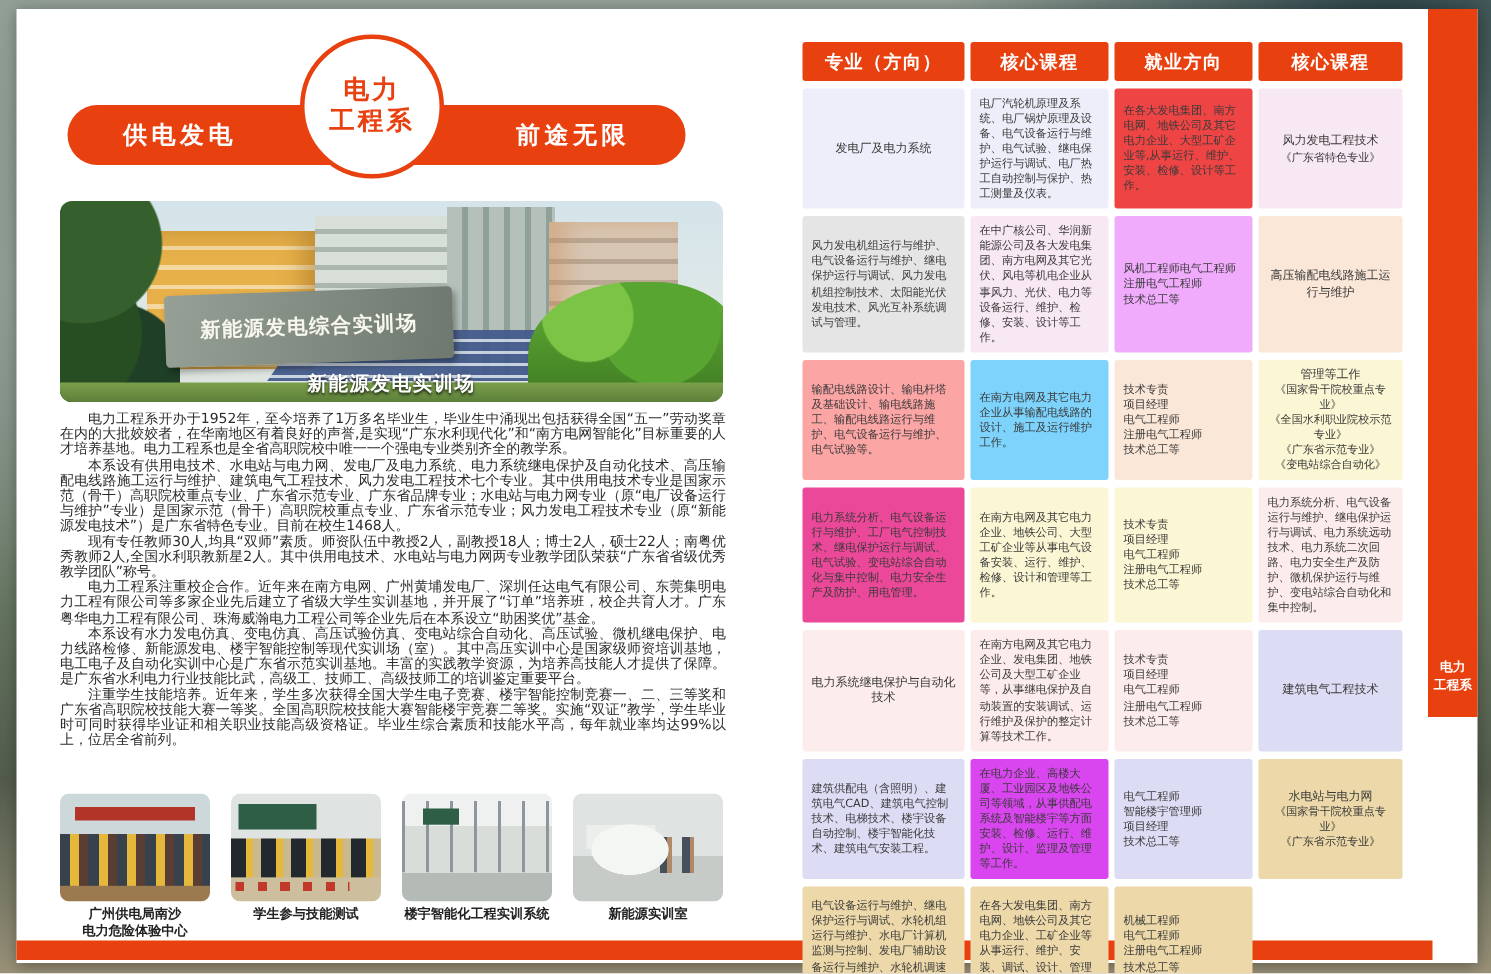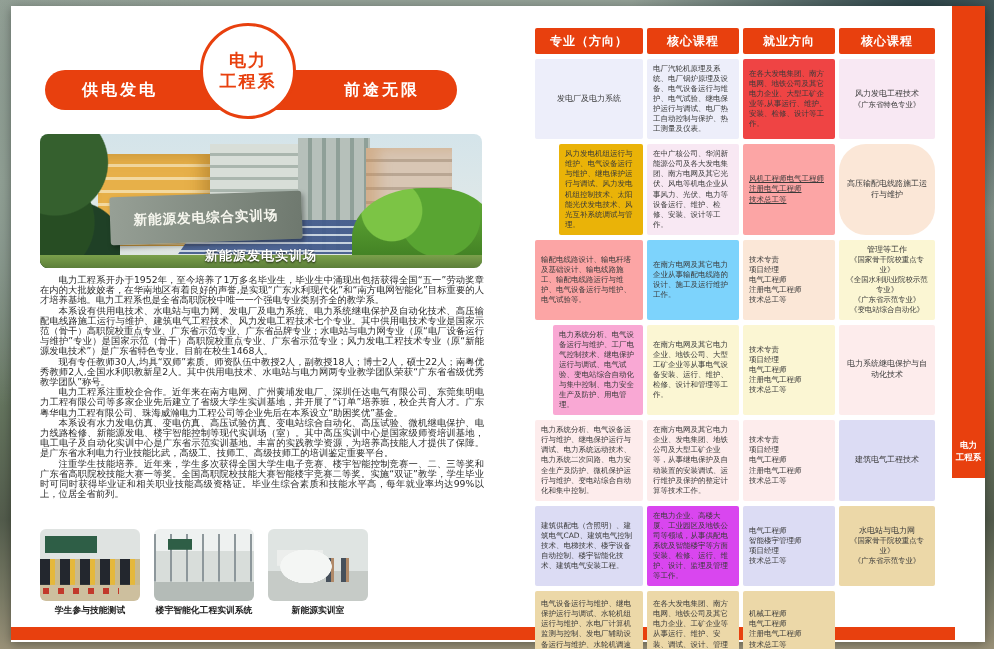--- a/index.html
+++ b/index.html
@@ -127,20 +127,27 @@
         <p class="para">电力工程系开办于1952年，至今培养了1万多名毕业生，毕业生中涌现出包括获得全国“五一”劳动奖章在内的大批姣姣者，在华南地区有着良好的声誉,是实现“广东水利现代化”和“南方电网智能化”目标重要的人才培养基地。电力工程系也是全省高职院校中唯一一个强电专业类别齐全的教学系。</p>
         <p class="para">本系设有供用电技术、水电站与电力网、发电厂及电力系统、电力系统继电保护及自动化技术、高压输配电线路施工运行与维护、建筑电气工程技术、风力发电工程技术七个专业。其中供用电技术专业是国家示范（骨干）高职院校重点专业、广东省示范专业、广东省品牌专业；水电站与电力网专业（原“电厂设备运行与维护”专业）是国家示范（骨干）高职院校重点专业、广东省示范专业；风力发电工程技术专业（原“新能源发电技术”）是广东省特色专业。目前在校生1468人。</p>
         <p class="para">现有专任教师30人,均具“双师”素质。师资队伍中教授2人，副教授18人；博士2人，硕士22人；南粤优秀教师2人,全国水利职教新星2人。其中供用电技术、水电站与电力网两专业教学团队荣获“广东省省级优秀教学团队”称号。</p>
         <p class="para">电力工程系注重校企合作。近年来在南方电网、广州黄埔发电厂、深圳任达电气有限公司、东莞集明电力工程有限公司等多家企业先后建立了省级大学生实训基地，并开展了“订单”培养班，校企共育人才。广东粤华电力工程有限公司、珠海威瀚电力工程公司等企业先后在本系设立“助困奖优”基金。</p>
         <p class="para">本系设有水力发电仿真、变电仿真、高压试验仿真、变电站综合自动化、高压试验、微机继电保护、电力线路检修、新能源发电、楼宇智能控制等现代实训场（室）。其中高压实训中心是国家级师资培训基地，电工电子及自动化实训中心是广东省示范实训基地。丰富的实践教学资源，为培养高技能人才提供了保障。是广东省水利电力行业技能比武，高级工、技师工、高级技师工的培训鉴定重要平台。</p>
         <p class="para">注重学生技能培养。近年来，学生多次获得全国大学生电子竞赛、楼宇智能控制竞赛一、二、三等奖和广东省高职院校技能大赛一等奖。全国高职院校技能大赛智能楼宇竞赛二等奖。实施“双证”教学，学生毕业时可同时获得毕业证和相关职业技能高级资格证。毕业生综合素质和技能水平高，每年就业率均达99%以上，位居全省前列。</p>
       </div>
 
     <div class="gallery" id="gallery">
         <div class="g-item">
+          <div class="thumb photo-1"></div>
+          <div class="g-cap">
+            <div>广州供电局南沙</div>
+            <div>电力危险体验中心</div>
+          </div>
+        </div>
+        <div class="g-item">
           <div class="thumb photo-2"></div>
           <div class="g-cap">
             <div>学生参与技能测试</div>
           </div>
         </div>
         <div class="g-item">
           <div class="thumb photo-3"></div>
           <div class="g-cap">
             <div>楼宇智能化工程实训系统</div>
           </div>
@@ -162,59 +169,59 @@
         <div class="th" style="background: rgb(232, 64, 14);">核心课程</div>
         <div class="tcell major" style="background: rgb(237, 238, 250); min-height: 72px;">
           <div class="major-name">发电厂及电力系统</div>
         </div>
         <div class="tcell courses" style="background: rgb(237, 238, 250); min-height: 72px;">电厂汽轮机原理及系统、电厂锅炉原理及设备、电气设备运行与维护、电气试验、继电保护运行与调试、电厂热工自动控制与保护、热工测量及仪表。</div>
         <div class="tcell employment" style="background: #ef4444; min-height: 72px;">在各大发电集团、南方电网、地铁公司及其它电力企业、大型工矿企业等,从事运行、维护、安装、检修、设计等工作。</div>
         <div class="tcell major" style="background: rgb(248, 232, 243); min-height: 74px;">
           <div class="major-name">风力发电工程技术</div>
           <div class="major-honor">《广东省特色专业》</div>
         </div>
-        <div class="tcell courses" style="background: #eab308; min-height: 74px; margin-left: 24px;">风力发电机组运行与维护、电气设备运行与维护、继电保护运行与调试、风力发电机组控制技术、太阳能光伏发电技术、风光互补系统调试与管理。</div>
+        <div class="tcell courses" style="background: #e5e5e5; min-height: 74px;">风力发电机组运行与维护、电气设备运行与维护、继电保护运行与调试、风力发电机组控制技术、太阳能光伏发电技术、风光互补系统调试与管理。</div>
         <div class="tcell employment" style="background: rgb(248, 232, 243); min-height: 74px;">在中广核公司、华润新能源公司及各大发电集团、南方电网及其它光伏、风电等机电企业从事风力、光伏、电力等设备运行、维护、检修、安装、设计等工作。</div>
-        <div class="tcell career" style="background: #fca5a5; min-height: 74px; text-decoration: underline;">
+        <div class="tcell career" style="background: #f0abfc; min-height: 74px;">
           <div>风机工程师电气工程师</div>
           <div>注册电气工程师</div>
           <div>技术总工等</div>
         </div>
-        <div class="tcell major" style="background: rgb(251, 231, 215); min-height: 76px; border-radius: 27px;">
+        <div class="tcell major" style="background: rgb(251, 231, 215); min-height: 76px;">
           <div class="major-name">高压输配电线路施工运行与维护</div>
         </div>
         <div class="tcell courses" style="background: #fca5a5; min-height: 76px;">输配电线路设计、输电杆塔及基础设计、输电线路施工、输配电线路运行与维护、电气设备运行与维护、电气试验等。</div>
         <div class="tcell employment" style="background: #7dd3fc; min-height: 76px;">在南方电网及其它电力企业从事输配电线路的设计、施工及运行维护工作。</div>
         <div class="tcell career" style="background: rgb(251, 231, 215); min-height: 76px;">
           <div>技术专责</div>
           <div>项目经理</div>
           <div>电气工程师</div>
           <div>注册电气工程师</div>
           <div>技术总工等</div>
         </div>
         <div class="tcell major" style="background: rgb(251, 246, 211); min-height: 73px;">
           <div class="major-name">管理等工作</div>
           <div class="major-honor">《国家骨干院校重点专业》</div>
           <div class="major-honor">《全国水利职业院校示范专业》</div>
           <div class="major-honor">《广东省示范专业》</div>
           <div class="major-honor">《变电站综合自动化》</div>
         </div>
-        <div class="tcell courses" style="background: #f9a8d4; min-height: 73px; margin-left: 18px;">电力系统分析、电气设备运行与维护、工厂电气控制技术、继电保护运行与调试、电气试验、变电站综合自动化与集中控制、电力安全生产及防护、用电管理。</div>
+        <div class="tcell courses" style="background: #ec4899; min-height: 73px;">电力系统分析、电气设备运行与维护、工厂电气控制技术、继电保护运行与调试、电气试验、变电站综合自动化与集中控制、电力安全生产及防护、用电管理。</div>
         <div class="tcell employment" style="background: rgb(251, 246, 211); min-height: 73px;">在南方电网及其它电力企业、地铁公司、大型工矿企业等从事电气设备安装、运行、维护、检修、设计和管理等工作。</div>
         <div class="tcell career" style="background: rgb(251, 246, 211); min-height: 73px;">
           <div>技术专责</div>
           <div>项目经理</div>
           <div>电气工程师</div>
           <div>注册电气工程师</div>
           <div>技术总工等</div>
         </div>
+        <div class="tcell courses" style="background: rgb(253, 236, 236); min-height: 77px;">电力系统分析、电气设备运行与维护、继电保护运行与调试、电力系统远动技术、电力系统二次回路、电力安全生产及防护、微机保护运行与维护、变电站综合自动化和集中控制。</div>
         <div class="tcell major" style="background: rgb(253, 236, 236); min-height: 77px;">
           <div class="major-name">电力系统继电保护与自动化技术</div>
         </div>
-        <div class="tcell courses" style="background: rgb(253, 236, 236); min-height: 77px;">电力系统分析、电气设备运行与维护、继电保护运行与调试、电力系统远动技术、电力系统二次回路、电力安全生产及防护、微机保护运行与维护、变电站综合自动化和集中控制。</div>
         <div class="tcell employment" style="background: rgb(253, 236, 236); min-height: 77px;">在南方电网及其它电力企业、发电集团、地铁公司及大型工矿企业等，从事继电保护及自动装置的安装调试、运行维护及保护的整定计算等技术工作。</div>
         <div class="tcell career" style="background: rgb(253, 236, 236); min-height: 77px;">
           <div>技术专责</div>
           <div>项目经理</div>
           <div>电气工程师</div>
           <div>注册电气工程师</div>
           <div>技术总工等</div>
         </div>
         <div class="tcell major" style="background: rgb(220, 220, 244); min-height: 72px;">
           <div class="major-name">建筑电气工程技术</div>

